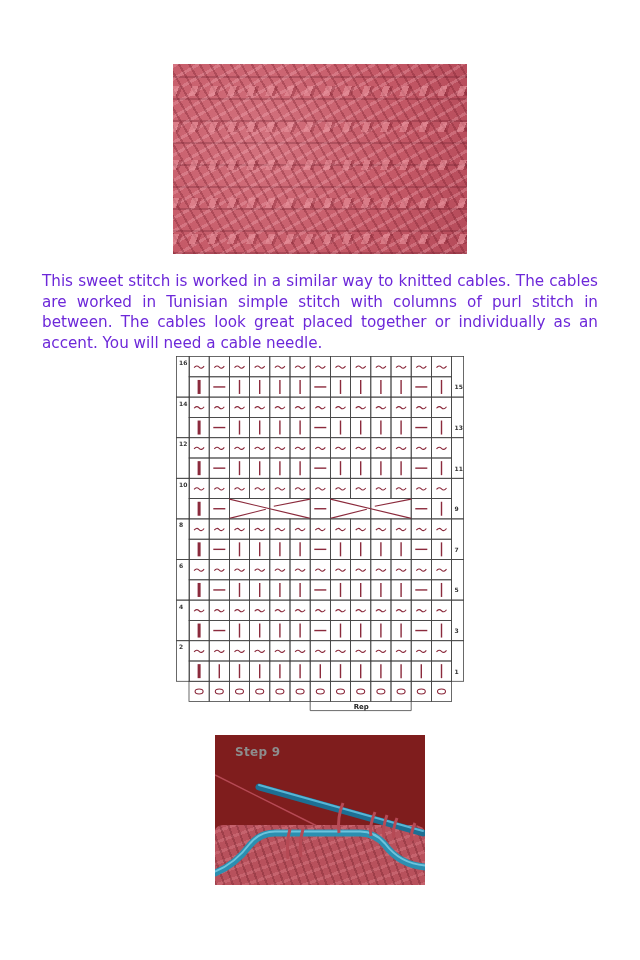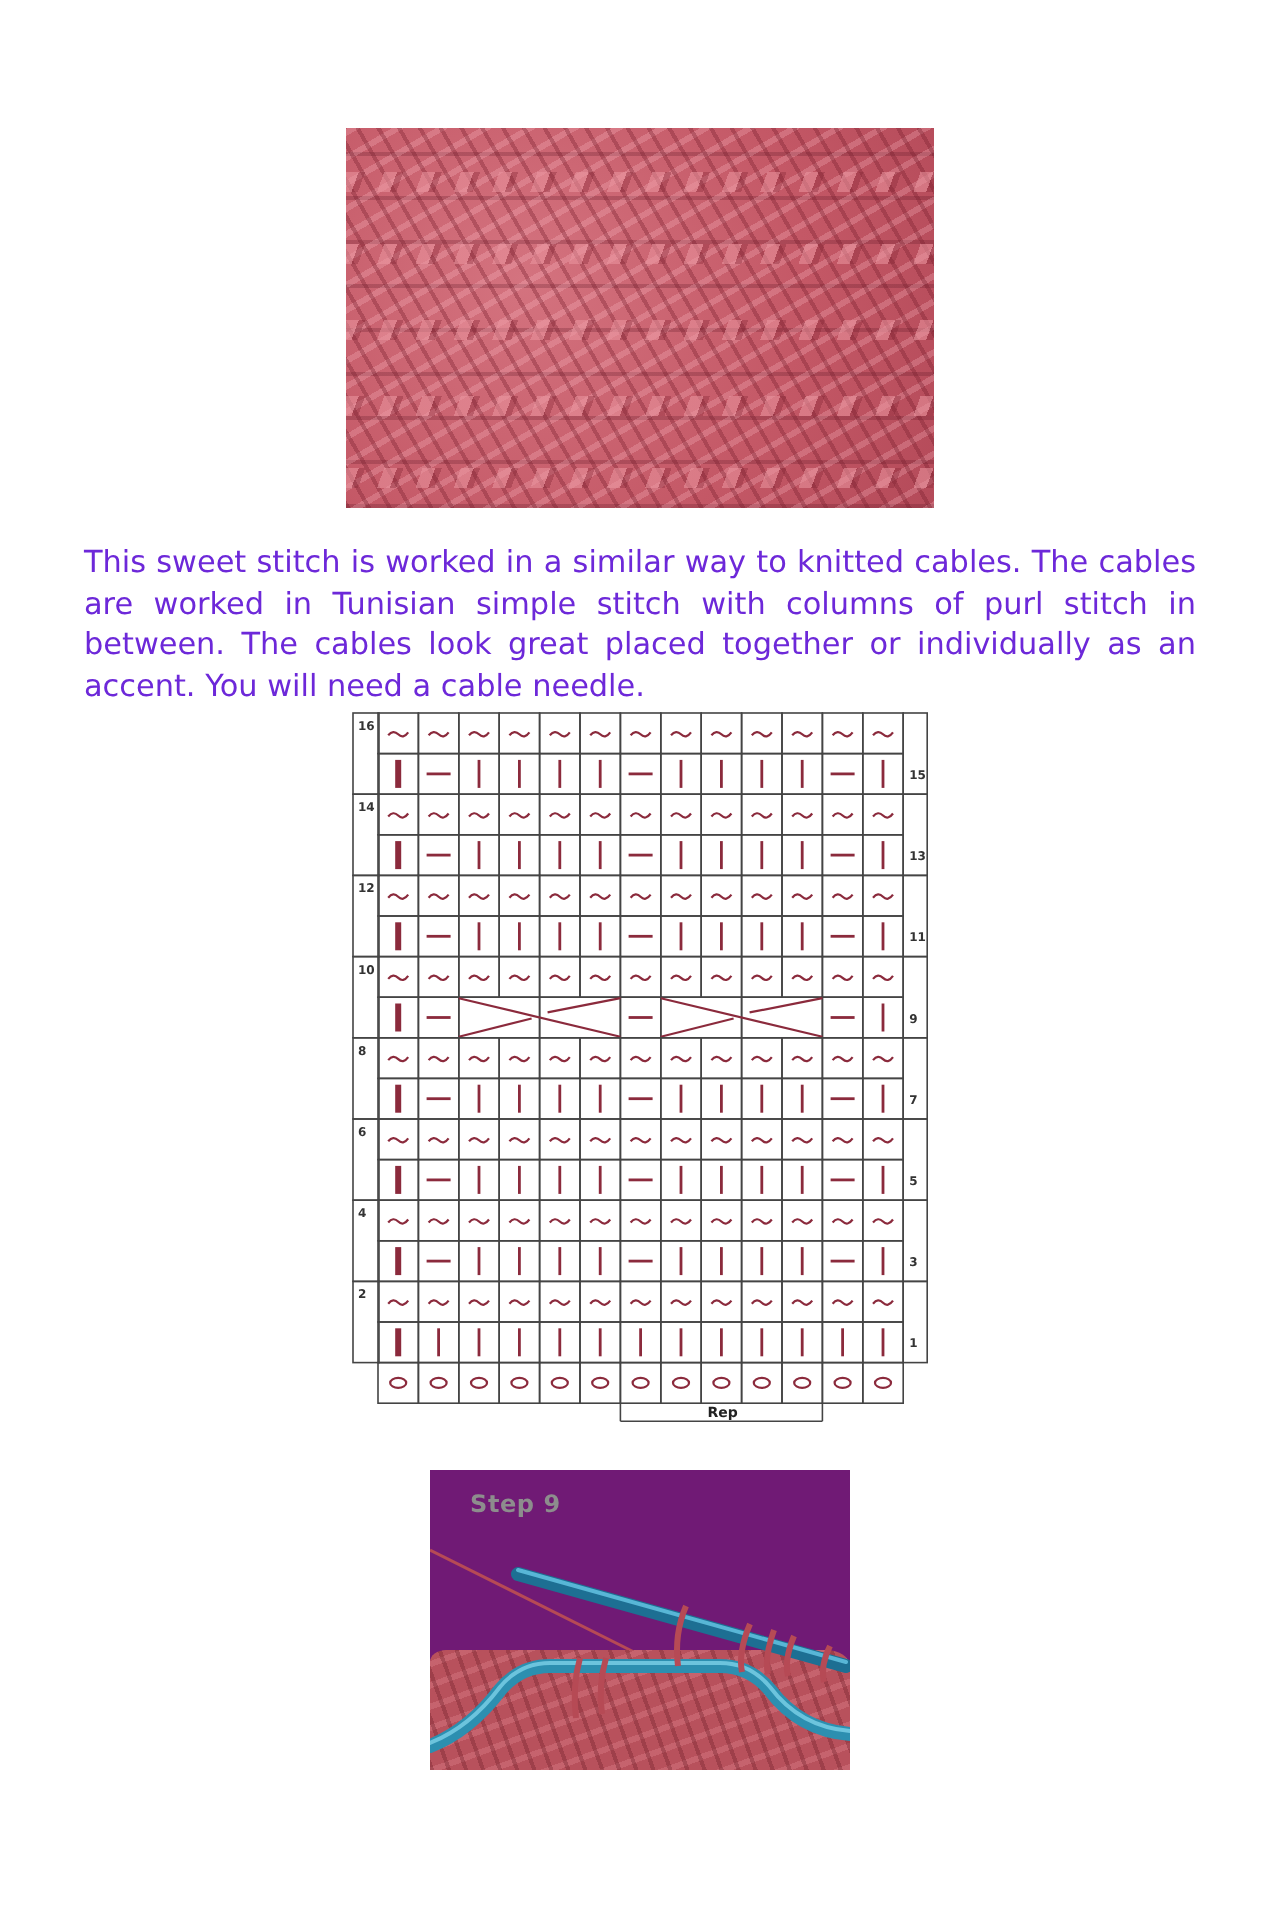--- a/index.html
+++ b/index.html
@@ -22,21 +22,21 @@
     font-family:"DejaVu Sans", sans-serif;
   }
 
   .chart { position:absolute; left:176px; top:356px; }
   .chart svg { display:block; }
   .rownum { font-family:"DejaVu Sans", sans-serif; font-size:6px; fill:#333; font-weight:bold; }
   .rep-label { font-family:"DejaVu Sans", sans-serif; font-size:7px; fill:#222; font-weight:bold; }
 
   .step-photo {
     position:absolute; left:215px; top:735px; width:210px; height:150px; overflow:hidden;
-    background:#701a75;
+    background:#7f1d1d;
   }
   .step-label { position:absolute; left:20px; top:10px; font-size:12px; font-weight:bold; color:#8d8d8d; letter-spacing:0.3px; }
   .fabric {
     position:absolute; left:0; top:90px; width:210px; height:60px;
     background:
       repeating-linear-gradient(70deg, rgba(110,30,40,0.35) 0 2px, transparent 2px 8px),
       repeating-linear-gradient(-20deg, rgba(230,140,150,0.3) 0 3px, transparent 3px 10px),
       #b8515c;
     border-top-left-radius:8px 6px; border-top-right-radius:12px 8px;
   }

